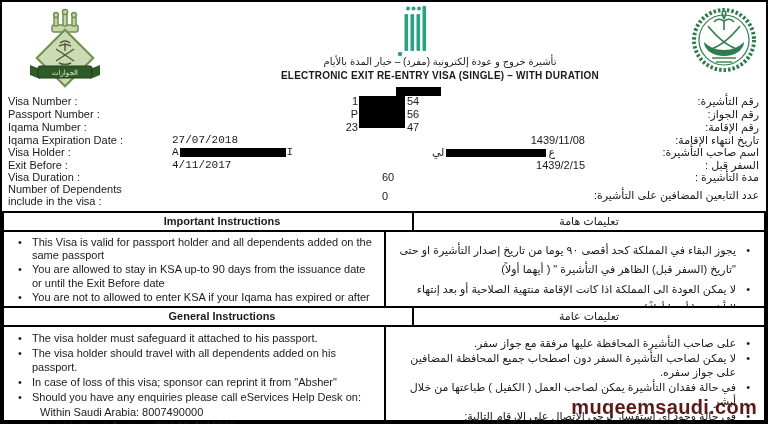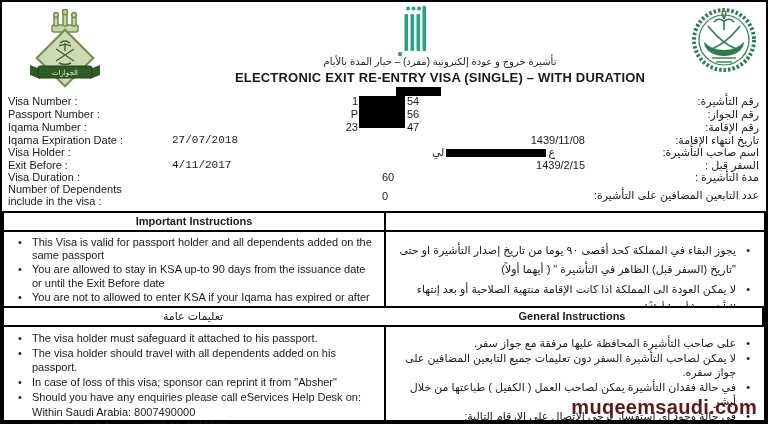--- a/index.html
+++ b/index.html
@@ -5,54 +5,54 @@
   html,body{margin:0;padding:0;background:#fff;}
   .doc{
     position:relative;width:768px;height:424px;background:#fff;
     box-shadow:inset 0 0 0 2px #000;
     font-family:"Liberation Sans","DejaVu Sans",sans-serif;
     font-size:11px;color:#1a1a1a;overflow:hidden;
   }
   .abs{position:absolute;}
   
   .title-ar{left:200px;top:56px;width:480px;text-align:center;font-size:10px;direction:rtl;}
-  .title-en{left:140px;top:70px;width:600px;text-align:center;font-size:13px;font-weight:bold;letter-spacing:.2px;}
+  .title-en{left:140px;top:70px;width:600px;text-align:center;font-size:10px;font-weight:bold;letter-spacing:.2px;}
   
   .f-lab{left:8px;white-space:pre-line;}
   .f-val{left:172px;font-family:Liberation Mono, monospace;}
   .f-pre{left:332px;width:26px;text-align:right;}
   .f-suf{left:407px;}
   .f-cval{left:382px;}
   .f-hijri{left:445px;width:140px;text-align:right;}
   .f-arval{left:395px;width:160px;text-align:right;direction:rtl;}
   .f-arlab{right:9px;direction:rtl;text-align:right;}
   .redact{background:#000;display:inline-block;vertical-align:middle;}
   .rd-ids{left:359px;top:96px;width:46px;height:32px;background:#000;}
   .rd-title{left:396px;top:87px;width:45px;height:9px;background:#000;}
   .rd-name-en{width:106px;height:9px;margin:0 1px;}
   .rd-name-ar{width:100px;height:8px;margin:0 2px;}
   
   .tbl{position:absolute;left:2px;width:764px;border:2px solid #000;box-sizing:border-box;background:#fff;}
   .tbl1{top:211px;height:97px;}
   .tbl2{top:306px;height:116px;}
   .tbl-head{display:flex;height:17px;border-bottom:2px solid #000;box-sizing:content-box;}
   .tbl-head .hcell{width:380px;text-align:center;line-height:16px;}
-  .tbl-head .hcell.en{font-weight:bold;border-right:2px solid #000;}
+  .tbl-head .hcell.en{font-weight:bold;border-right:2px solid #000;margin-left:28px;}
   .tbl-head .hcell.ar{flex:1;direction:rtl;}
   .tbl-body{display:flex;height:calc(100% - 19px);}
   .bcell{box-sizing:border-box;}
   .bcell.en{width:382px;border-right:2px solid #000;}
   .bcell.ar{flex:1;direction:rtl;position:relative;}
   ul.blist{margin:4px 0 0 0;padding:0 6px 0 28px;list-style:none;line-height:13.2px;}
   ul.blist li{position:relative;margin:0 0 1px 0;}
   ul.blist li::before{content:"\2022";position:absolute;left:-14px;top:0;}
   ul.blist.ar{padding:5px 28px 0 6px;line-height:19px;}
   ul.blist.ar li::before{left:auto;right:-14px;}
   ul.blist.gen{line-height:14px;}
-  .sublines{padding-left:28px;line-height:14px;}
+  .sublines{padding-left:36px;line-height:14px;}
   .website{position:absolute;right:7px;bottom:1px;font-size:20px;font-weight:bold;color:#5b1a1a;letter-spacing:.3px;}
   
   .logo-left{left:18px;top:5px;}
   .logo-center{left:397px;top:5px;}
   .logo-right{left:690px;top:6px;}
 </style>
 </head>
 <body>
 
 <div class="doc">
@@ -134,40 +134,42 @@
   <span class="abs f-pre" style="top:121px">23</span>
   <span class="abs f-suf" style="top:121px">47</span>
   <span class="abs f-arlab" style="top:121px">رقم الإقامة:</span>
 
   <span class="abs f-lab" style="top:134px">Iqama Expiration Date :</span>
   <span class="abs f-val" style="top:134px">27/07/2018</span>
   <span class="abs f-hijri" style="top:134px">1439/11/08</span>
   <span class="abs f-arlab" style="top:134px">تاريخ انتهاء الإقامة:</span>
 
   <span class="abs f-lab" style="top:146px">Visa Holder :</span>
+  <span class="abs f-val" style="top:146px"><span>A</span><span class="redact rd-name-en"></span><span>I</span></span>
   <span class="abs f-arval" style="top:146px"><span>ع</span><span class="redact rd-name-ar"></span><span>لي</span></span>
   <span class="abs f-arlab" style="top:146px">اسم صاحب التأشيرة:</span>
 
   <span class="abs f-lab" style="top:159px">Exit Before :</span>
   <span class="abs f-val" style="top:159px">4/11/2017</span>
   <span class="abs f-hijri" style="top:159px">1439/2/15</span>
   <span class="abs f-arlab" style="top:159px">السفر قبل :</span>
 
   <span class="abs f-lab" style="top:171px">Visa Duration :</span>
   <span class="abs f-cval" style="top:171px">60</span>
   <span class="abs f-arlab" style="top:171px">مدة التأشيرة :</span>
 
   <span class="abs f-lab" style="top:183px">Number of Dependents
 include in the visa :</span>
   <span class="abs f-cval" style="top:190px">0</span>
   <span class="abs f-arlab" style="top:189px">عدد التابعين المضافين على التأشيرة:</span>
 
   <div class="tbl tbl1">
     <div class="tbl-head">
       <div class="hcell en">Important Instructions</div>
+      <div class="hcell ar">تعليمات هامة</div>
     </div>
     <div class="tbl-body">
       <div class="bcell en">
         <ul class="blist">
             <li>This Visa is valid for passport holder and all dependents added on the same passport</li>
             <li>You are allowed to stay in KSA up-to 90 days from the issuance date or until the Exit Before date</li>
             <li>You are not to allowed to enter KSA if your Iqama has expired or after Exit –Entry Visa expiry date (whichever comes first)</li>
           </ul>
       </div>
       <div class="bcell ar">
@@ -175,38 +177,38 @@
             <li>يجوز البقاء في المملكة كحد أقصى ٩٠ يوما من تاريخ إصدار التأشيرة او حتى "تاريخ (السفر قبل) الظاهر في التأشيرة " ( أيهما أولاً)</li>
             <li>لا يمكن العودة الى المملكة اذا كانت الإقامة منتهية الصلاحية أو بعد إنتهاء التأشيرة ( أيهما أولاً )</li>
             <li>هذه التأشيرة صالحة لحامل الجواز إضافة إلى جميع المرافقين المضافين على نفس الجواز</li>
           </ul>
       </div>
     </div>
   </div>
 
   <div class="tbl tbl2">
     <div class="tbl-head">
+      <div class="hcell en">General Instructions</div>
       <div class="hcell ar">تعليمات عامة</div>
-      <div class="hcell en">General Instructions</div>
     </div>
     <div class="tbl-body">
       <div class="bcell en">
         <ul class="blist gen">
             <li>The visa holder must safeguard it attached to his passport.</li>
             <li>The visa holder should travel with all dependents added on his passport.</li>
             <li>In case of loss of this visa; sponsor can reprint it from "Absher"</li>
             <li>Should you have any enquiries please call eServices Help Desk on:</li>
           </ul>
         <div class="sublines">Within Saudi Arabia: 8007490000</div>
         <div class="sublines">Outside Saudi Arabia: +966-11-4618666</div>
       </div>
       <div class="bcell ar">
         <ul class="blist ar gen">
             <li>على صاحب التأشيرة المحافظة عليها مرفقة مع جواز سفر.</li>
-            <li>لا يمكن لصاحب التأشيرة السفر دون تعليمات جميع التابعين المضافين على جواز سفره.</li>
+            <li>لا يمكن لصاحب التأشيرة السفر دون اصطحاب جميع المحافظة المضافين على جواز سفره.</li>
             <li>في حالة فقدان التأشيرة يمكن لصاحب العمل ( الكفيل ) طباعتها من خلال أبشر</li>
             <li>في حالة وجود أي استفسار يرجى الاتصال على الارقام التالية:</li>
           </ul>
 
         <div class="website">muqeemsaudi.com</div>
       </div>
     </div>
   </div>
 
 </div>

